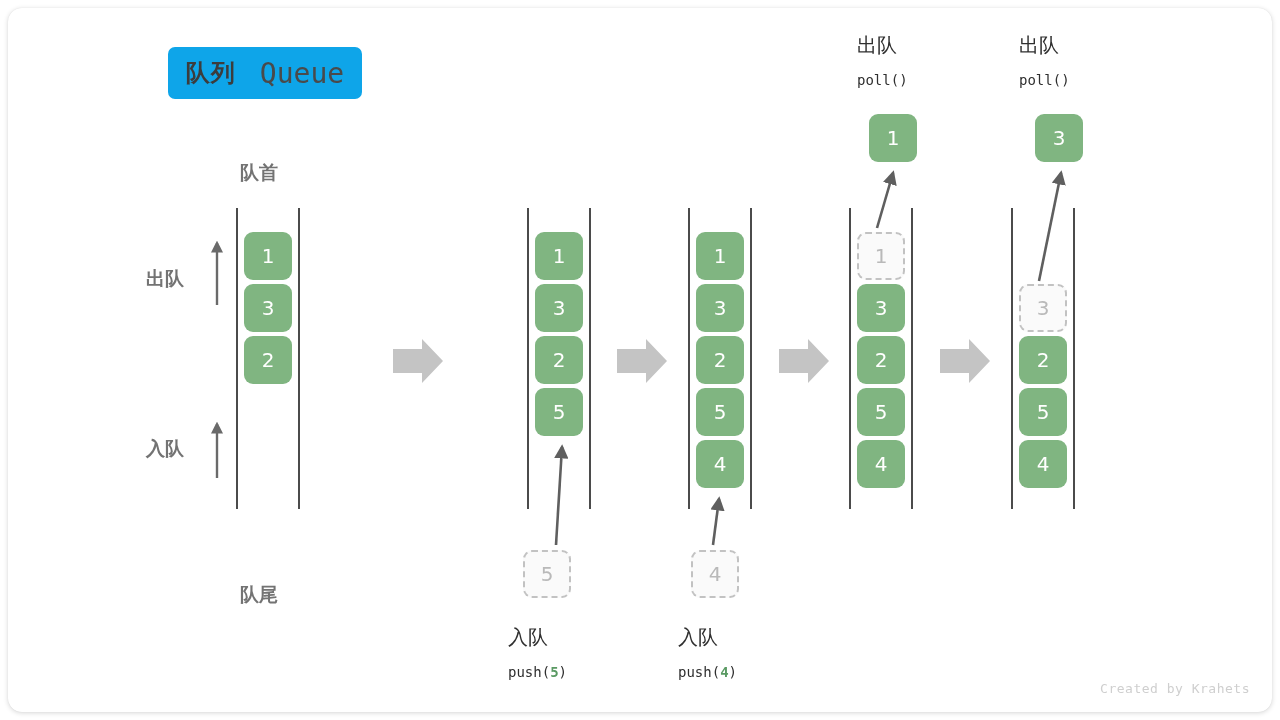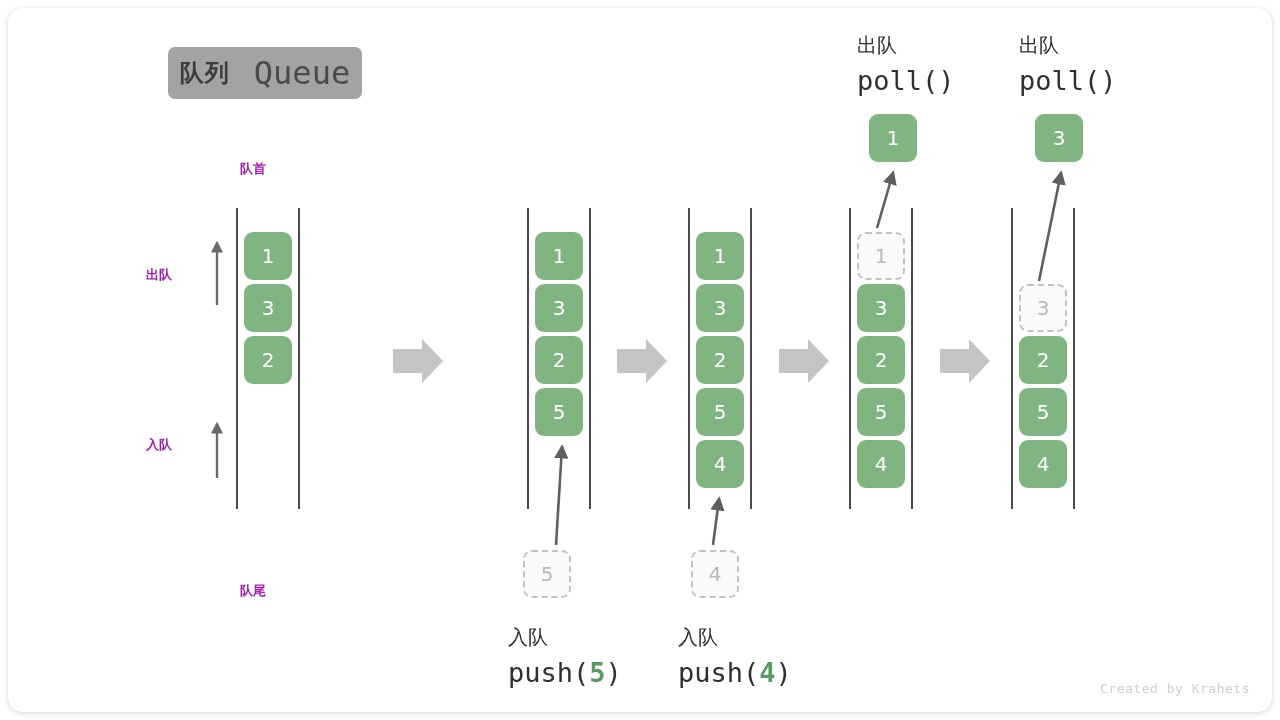--- a/index.html
+++ b/index.html
@@ -17,53 +17,53 @@
     border-radius:14px;
     box-shadow:0 1px 5px rgba(0,0,0,.16), 0 0 1px rgba(0,0,0,.10);
   }
   #stage{position:absolute;left:0;top:0;width:1280px;height:720px;}
 
   
   .title-chip{
     position:absolute;
     left:168px; top:47px;
     width:194px; height:52px;
-    background:#a3a3a3;
+    background:#0ea5e9;
     border-radius:7px;
     display:flex;align-items:center;justify-content:center;
     white-space:nowrap;
   }
   .title-cn{
     font-size:24px;font-weight:bold;color:#3c3c3c;letter-spacing:1px;
   }
   .title-en{
     font-family:"DejaVu Sans Mono","Liberation Mono",monospace;
-    font-size:32px;color:#4a4a4a;margin-left:24px;
+    font-size:28px;color:#4a4a4a;margin-left:24px;
   }
 
   
   .lbl{
     position:absolute;
-    color:#a21caf;
-    font-size:13px;
+    color:#737373;
+    font-size:19px;
     font-weight:bold;
     white-space:nowrap;
   }
   .op-label{
     position:absolute;
     color:#2f2f2f;
     font-size:20px;
     line-height:35px;
     white-space:nowrap;
     text-align:left;
   }
   .op-label .cn{font-family:"Liberation Sans","DejaVu Sans",sans-serif;}
   .op-label .code{
     font-family:"DejaVu Sans Mono","Liberation Mono",monospace;
-    font-size:27px;color:#2f2f2f;
+    font-size:14px;color:#2f2f2f;
   }
   .op-label .code em{font-style:normal;color:#5a9a63;font-weight:bold;}
 
   
   .tube{position:absolute;}
   .tube .wall{
     position:absolute;top:0;width:2px;background:#4b4b4b;
   }
   .tube .wall.left{left:0;}
   .tube .wall.right{right:0;}

